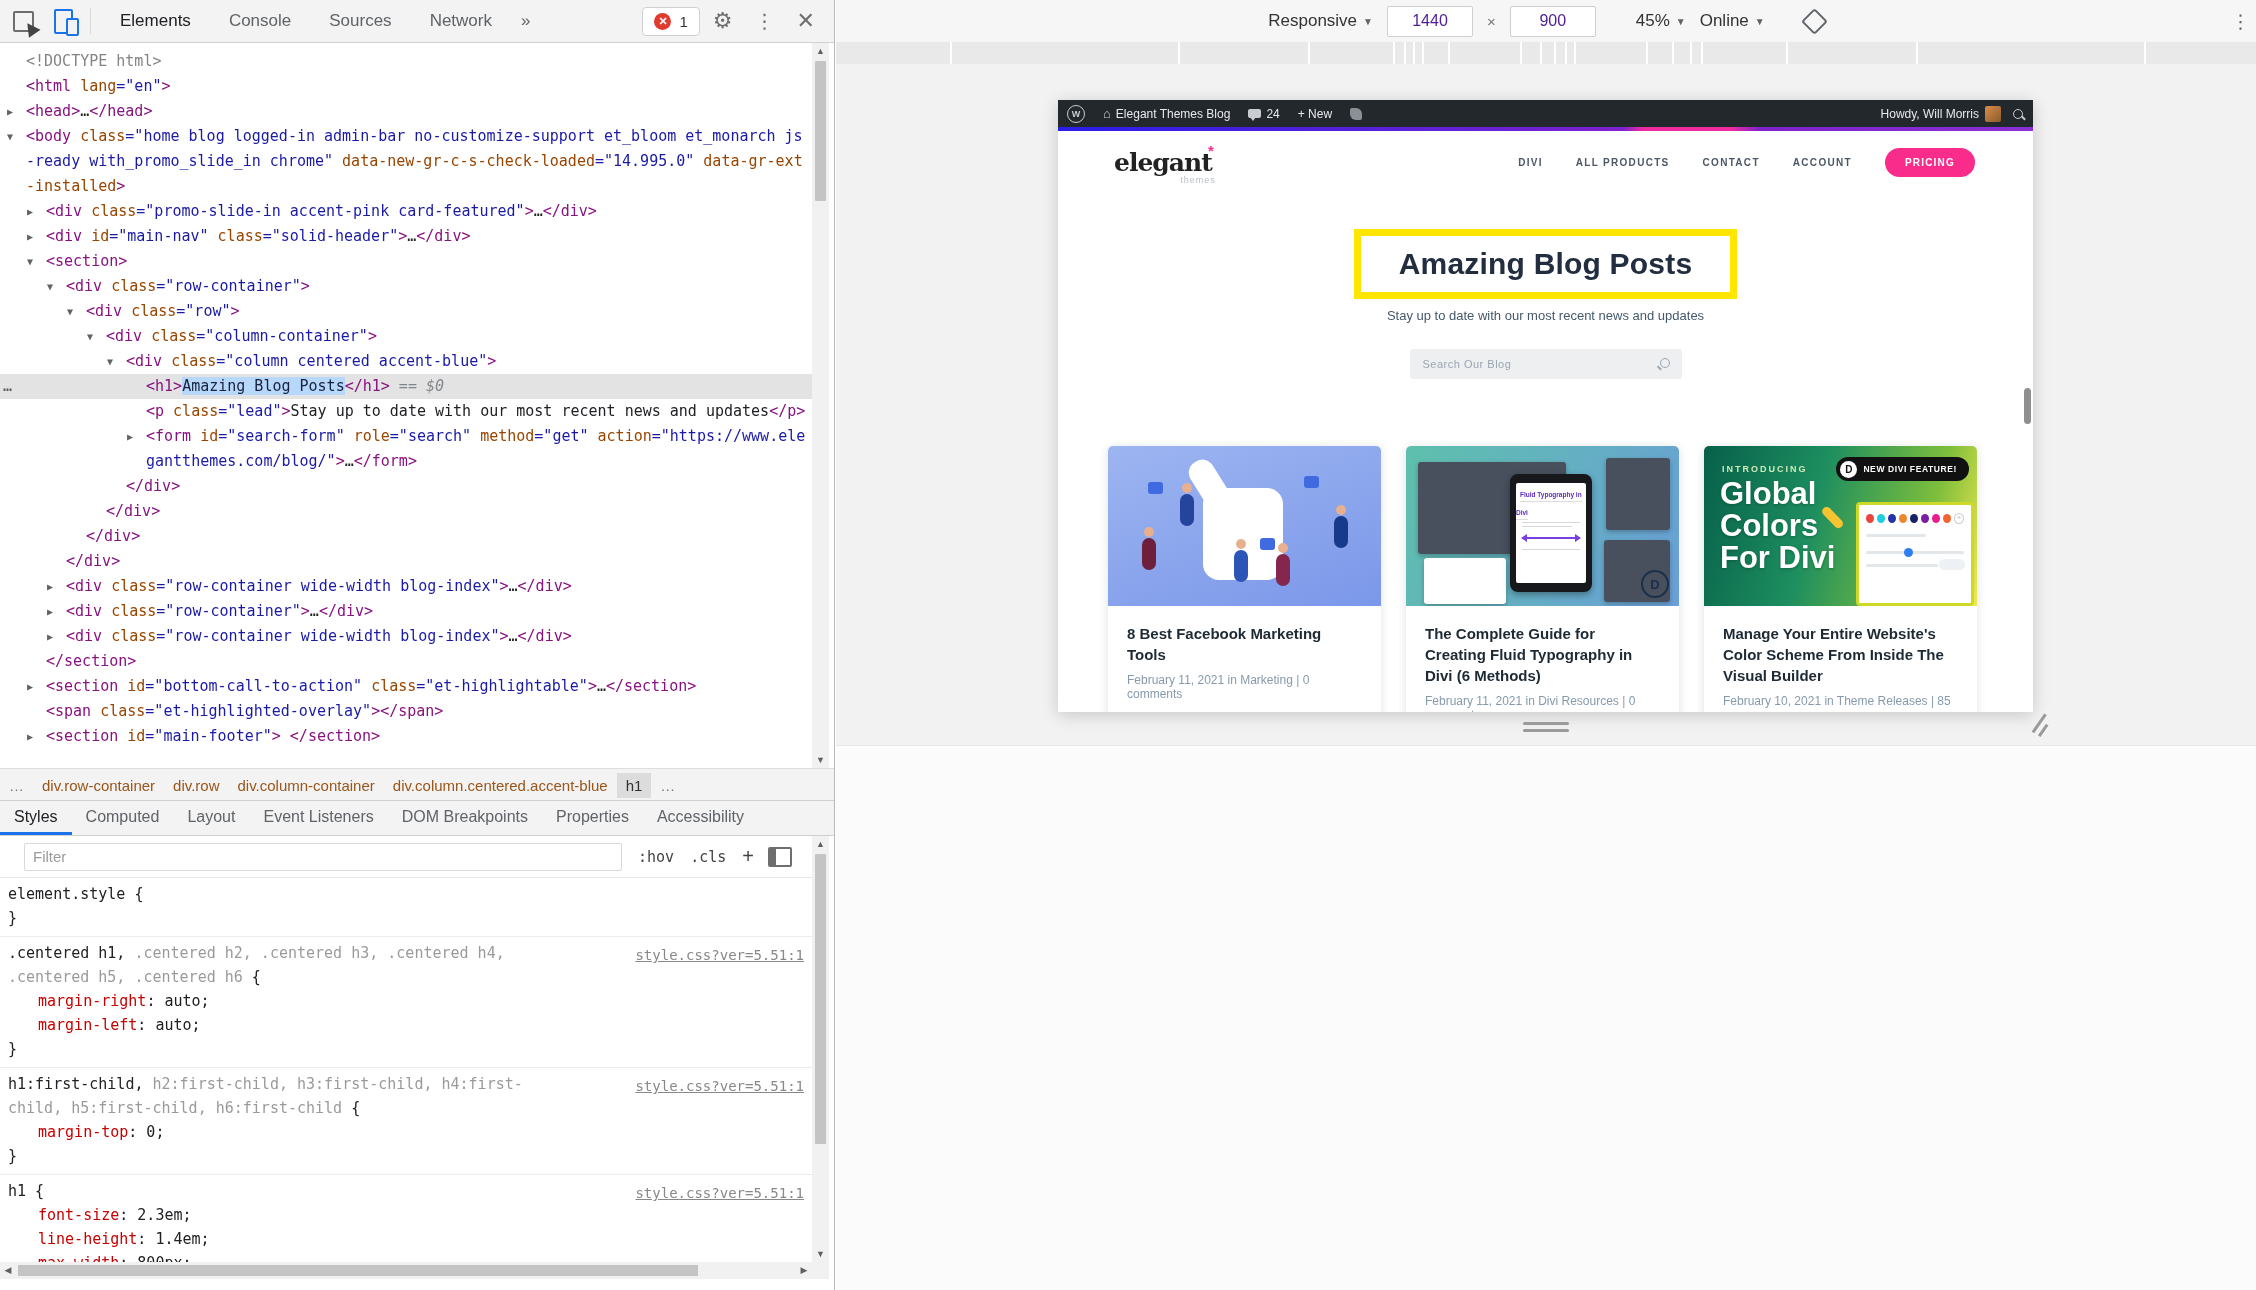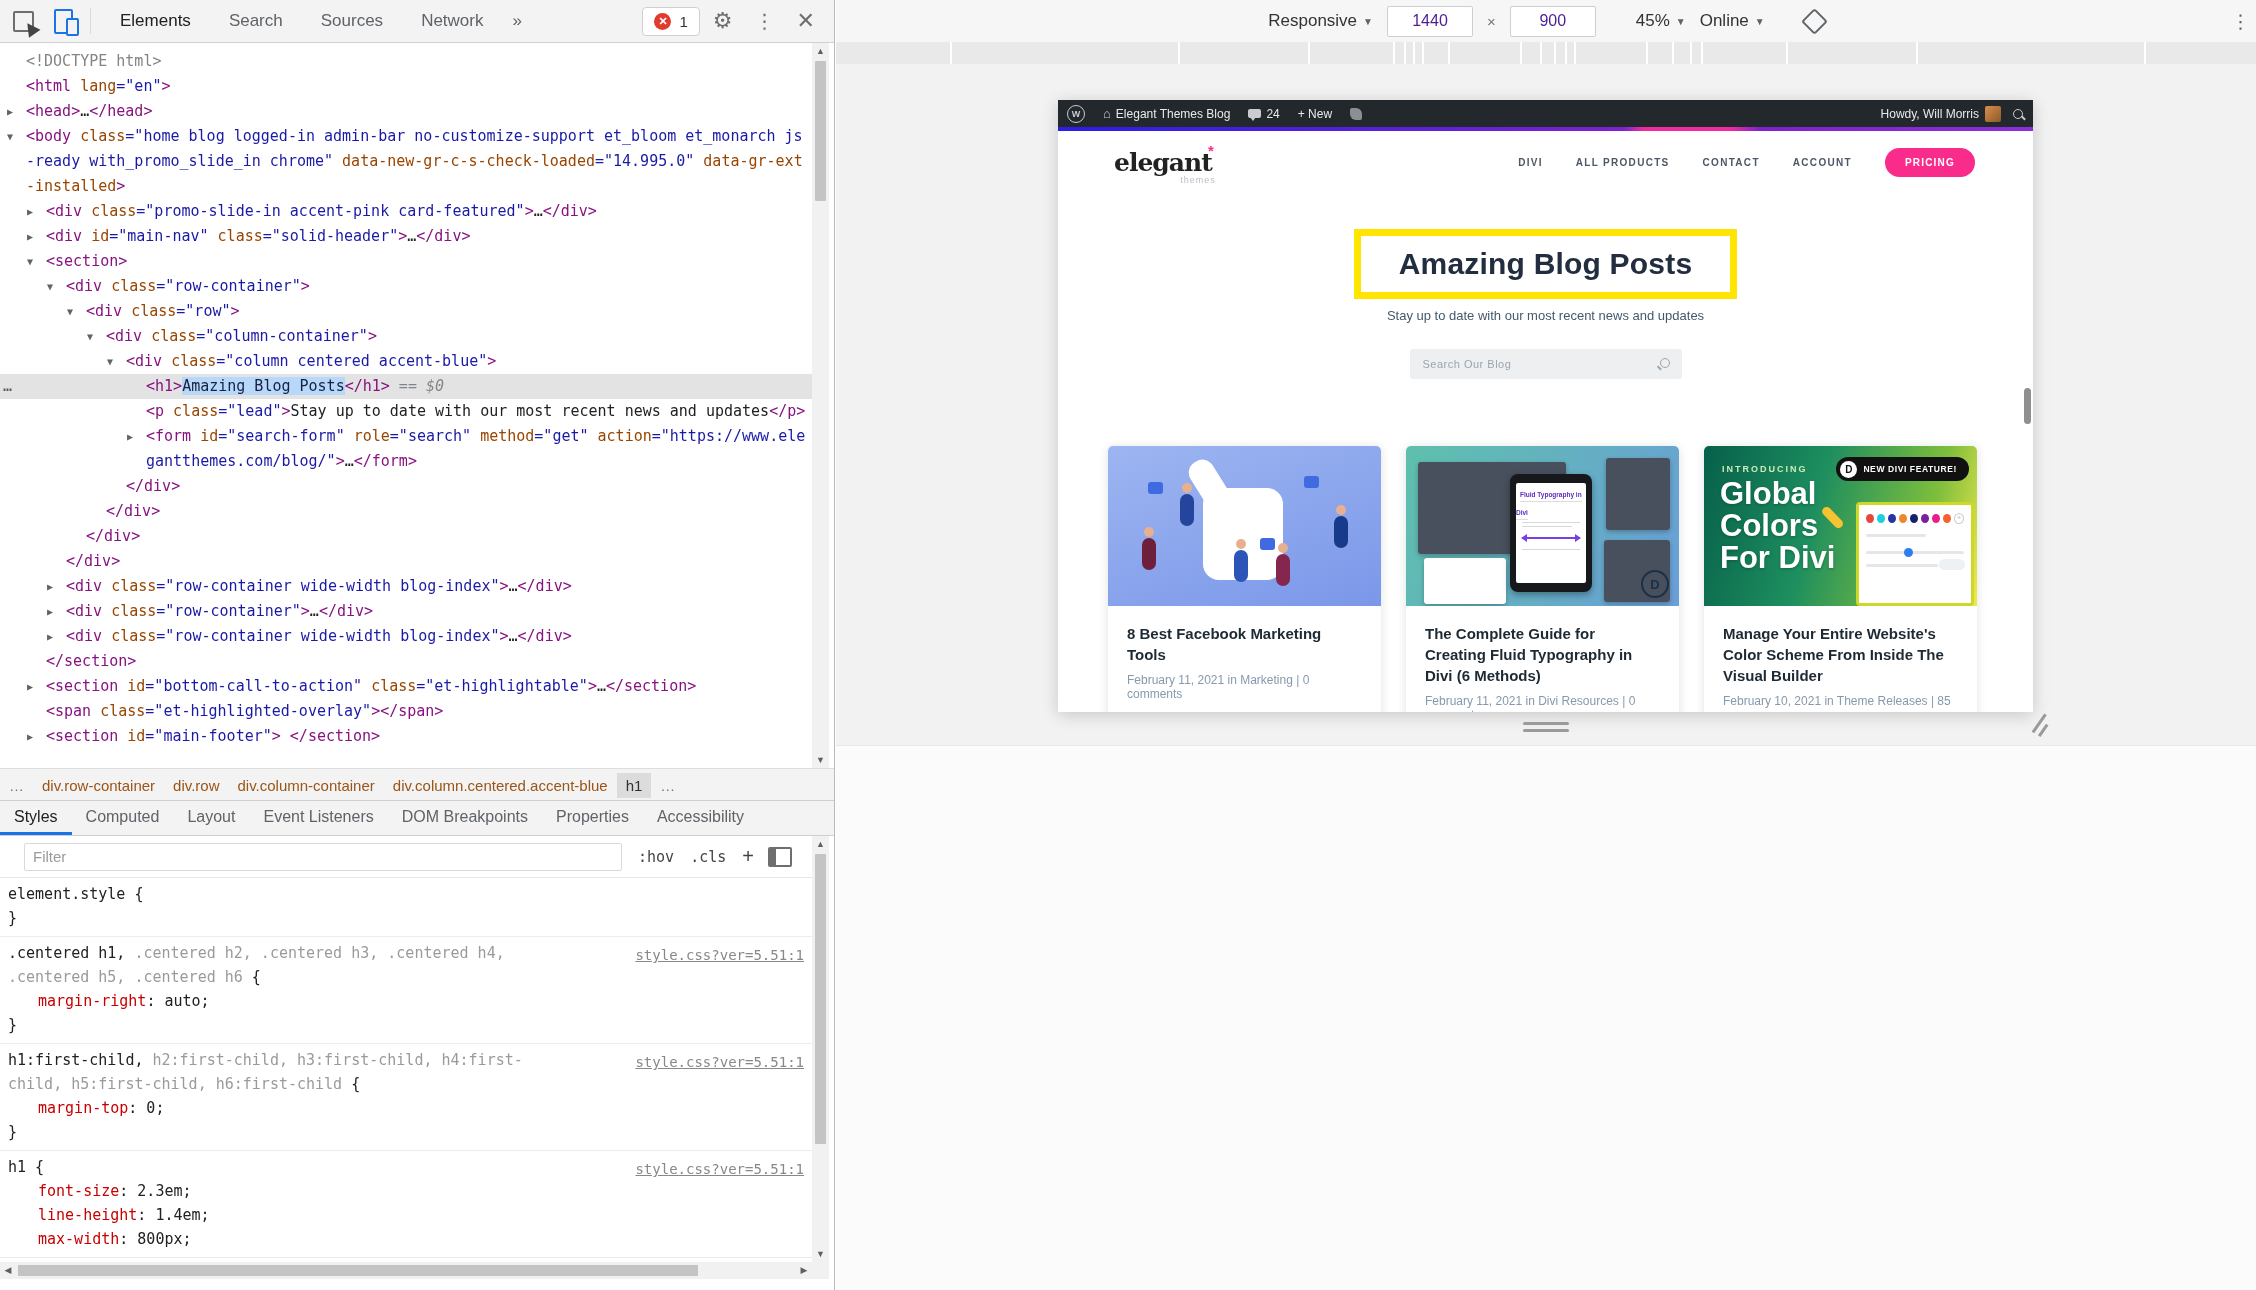--- a/index.html
+++ b/index.html
@@ -179,21 +179,21 @@
             <span class="insp-cursor"></span>
           </span>
         </div>
       <div class="dt-iconbtn">
           <span class="dev-outer">
             <span class="dev-inner"></span>
           </span>
         </div>
       <div class="dt-sep"></div>
       <div class="dt-tab active">Elements</div>
-      <div class="dt-tab">Search</div>
+      <div class="dt-tab">Console</div>
       <div class="dt-tab">Sources</div>
       <div class="dt-tab">Network</div>
       <div class="dt-more">»</div>
       <div id="dt-right">
         <div class="err-badge">
           <span class="err-dot">✕</span>
           <span class="err-count">1</span>
         </div>
         <div class="gear">⚙</div>
         <div class="kebab">⋮</div>
@@ -265,20 +265,21 @@
     <div id="rules">
         <div class="rule">
           <div class="sel-line"><span class="sm">element.style</span><span class="sm"> {</span></div>
           <div class="brace">}</div>
         </div>
         <div class="rule">
           <span class="rule-link">style.css?ver=5.51:1</span>
           <div class="sel-line"><span class="sm">.centered h1,</span><span class="su"> .centered h2, .centered h3, .centered h4,</span></div>
           <div class="sel-line"><span class="su">.centered h5, .centered h6</span><span class="sm"> {</span></div>
           <div class="prop-line"><span class="prop-name">margin-right</span><span>: auto;</span></div>
+          <div class="prop-line"><span class="prop-name">margin-left</span><span>: auto;</span></div>
           <div class="brace">}</div>
         </div>
         <div class="rule">
           <span class="rule-link">style.css?ver=5.51:1</span>
           <div class="sel-line"><span class="sm">h1:first-child,</span><span class="su"> h2:first-child, h3:first-child, h4:first-</span></div>
           <div class="sel-line"><span class="su">child, h5:first-child, h6:first-child</span><span class="sm"> {</span></div>
           <div class="prop-line"><span class="prop-name">margin-top</span><span>: 0;</span></div>
           <div class="brace">}</div>
         </div>
         <div class="rule">

